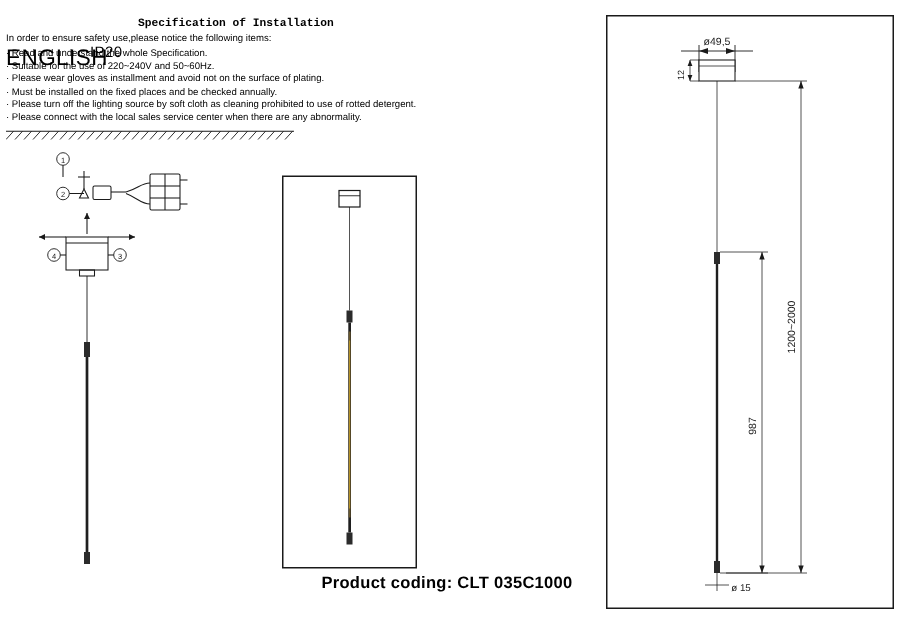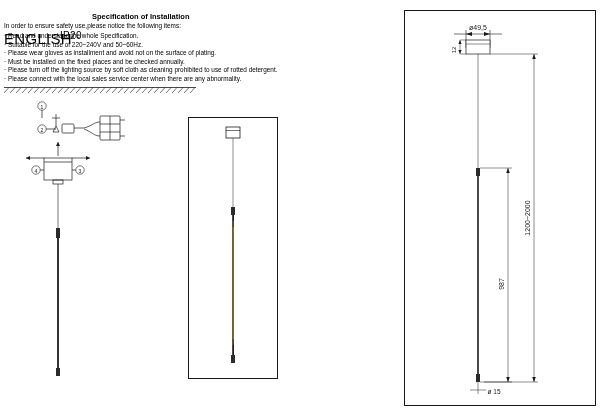--- a/index.html
+++ b/index.html
@@ -33,20 +33,21 @@
     position: absolute;
     left: 60px; top: 30px;
     font-size: 10px;
     letter-spacing: 0.3px;
   }
   .spec-title {
     position: absolute;
     left: 92px; top: 12px;
     font-size: 7.5px;
     font-weight: bold;
+    font-family: Liberation Mono, monospace;
   }
   .spec-intro {
     position: absolute;
     left: 4px; top: 22px;
     font-size: 6.4px;
     line-height: 8.5px;
     width: 300px;
   }
   .spec-list {
     position: absolute;
@@ -251,20 +252,21 @@
 
     <rect x="43" y="90" width="4" height="8" fill="#2b2b2b"></rect>
 
     <rect x="44.2" y="98" width="1.8" height="140" fill="#1f1f1f"></rect>
     <rect x="44.5" y="104" width="1.2" height="124" fill="#6b5a2e"></rect>
     <rect x="44.8" y="110" width="0.6" height="112" fill="#c9a227"></rect>
 
     <rect x="43" y="238" width="4" height="8" fill="#2b2b2b"></rect>
   </svg>
 
+  <div class="product-code">Product coding: CLT 035C1000</div>
 
   <div class="tech-frame"></div>
   <svg class="tech-svg" viewBox="0 0 192 396">
 
     <g stroke="#1a1a1a" stroke-width="0.6" fill="none">
 
       <line x1="62" y1="20" x2="62" y2="38"></line>
       <line x1="86" y1="20" x2="86" y2="38"></line>
 
       <line x1="50" y1="24" x2="98" y2="24"></line>

